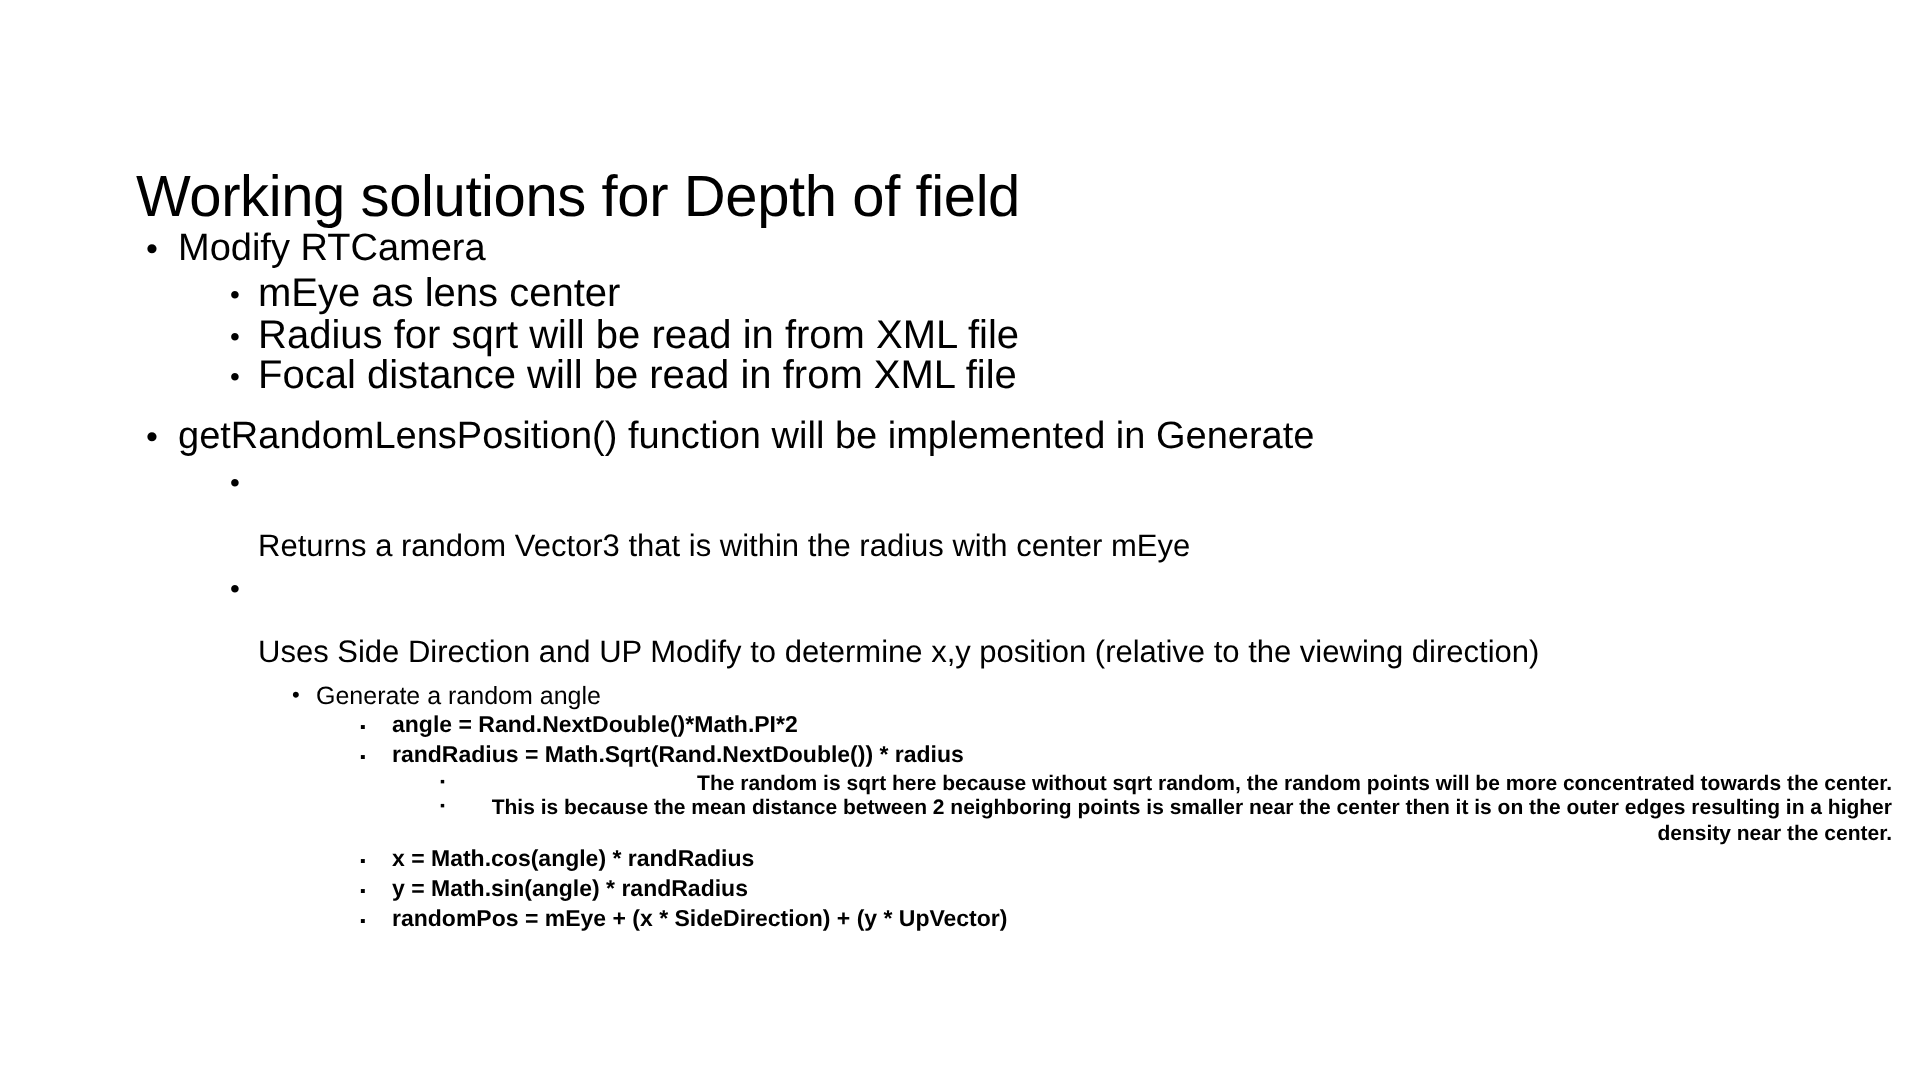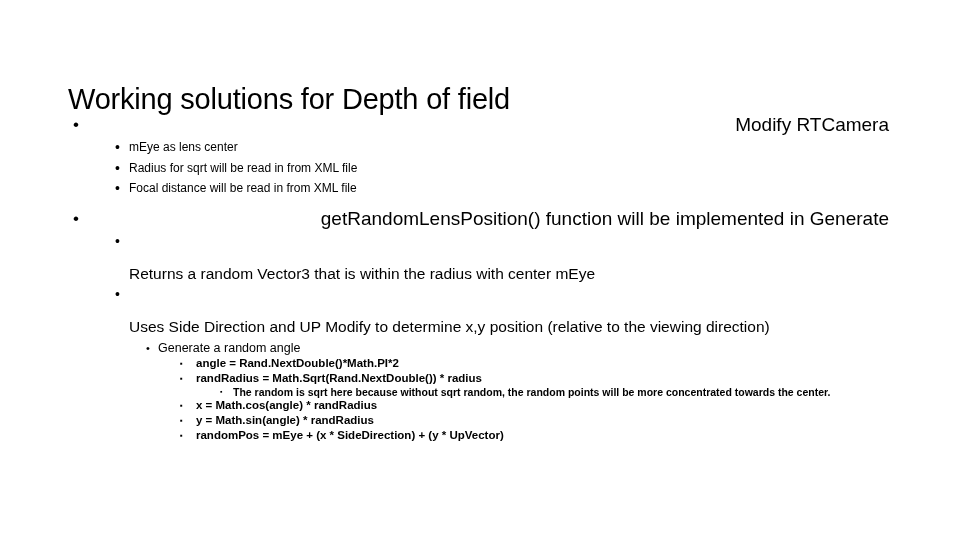--- a/index.html
+++ b/index.html
@@ -61,34 +61,33 @@
   }
   .lvl1 .bullet-mark {
     width: 16px;
     font-size: 17px;
     line-height: 25px;
   }
   .lvl1 .bullet-text {
     font-size: 19px;
     line-height: 25px;
     letter-spacing: 0px;
-    text-align: right;
   }
 
   
   .lvl2 {
     margin-left: 47px;
   }
   .lvl2 .bullet-mark {
     width: 14px;
     font-size: 14px;
     line-height: 20.5px;
   }
   .lvl2 .bullet-text {
-    font-size: 12px;
+    font-size: 20px;
     line-height: 20.5px;
   }
 
   
   .lvl3 {
     margin-left: 47px;
   }
   .lvl3 .bullet-mark {
     width: 14px;
     font-size: 14px;
@@ -136,21 +135,21 @@
   }
   .lvl6 .bullet-mark {
     width: 13px;
     font-size: 7px;
     line-height: 12.6px;
   }
   .lvl6 .bullet-text {
     font-size: 10.5px;
     line-height: 12.6px;
     font-weight: 700;
-    text-align: left;
+    text-align: right;
   }
 
   .gap-sm { height: 2px; }
   .gap-md { height: 7px; }
 </style>
 </head>
 <body>
 
 <div class="slide">
 
@@ -210,20 +209,24 @@
     <div class="bullet-row lvl5">
       <span class="bullet-mark">▪</span>
       <span class="bullet-text">randRadius = Math.Sqrt(Rand.NextDouble()) * radius</span>
     </div>
 
     <div class="bullet-row lvl6">
       <span class="bullet-mark">▪</span>
       <span class="bullet-text">The random is sqrt here because without sqrt random, the random points will be more concentrated towards the center.</span>
     </div>
 
+    <div class="bullet-row lvl6">
+      <span class="bullet-mark">▪</span>
+      <span class="bullet-text">This is because the mean distance between 2 neighboring points is smaller near the center then it is on the outer edges resulting in a higher density near the center.</span>
+    </div>
 
     <div class="bullet-row lvl5">
       <span class="bullet-mark">▪</span>
       <span class="bullet-text">x = Math.cos(angle) * randRadius</span>
     </div>
 
     <div class="bullet-row lvl5">
       <span class="bullet-mark">▪</span>
       <span class="bullet-text">y = Math.sin(angle) * randRadius</span>
     </div>

